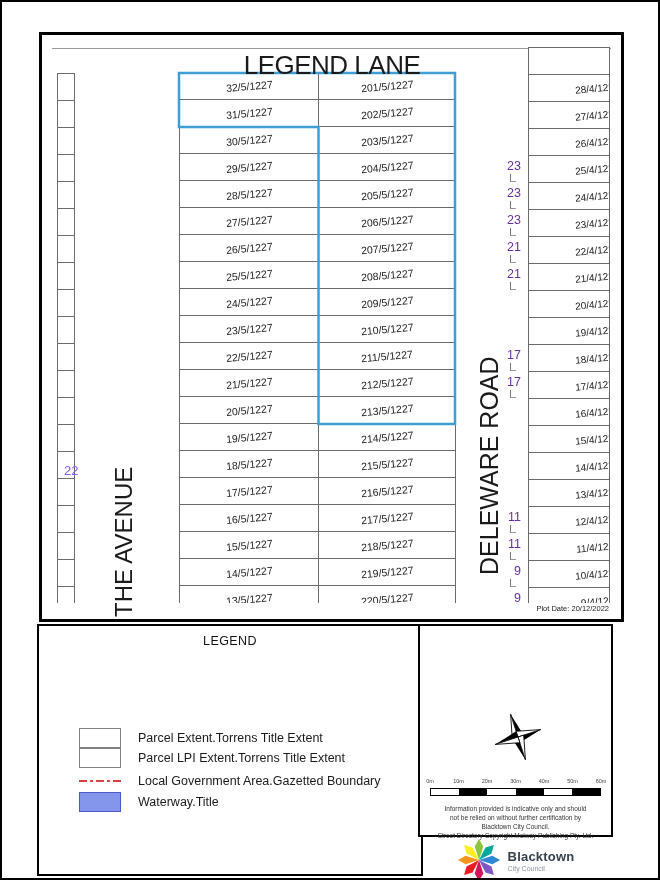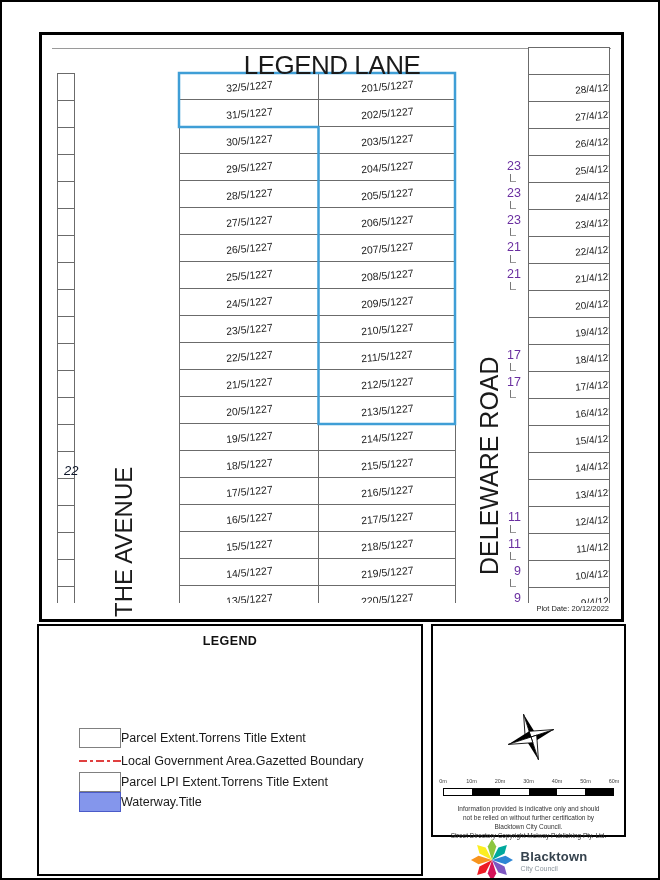--- a/index.html
+++ b/index.html
@@ -28,31 +28,31 @@
   .plabel{font-size:10.5px;color:#222;white-space:nowrap;transform:rotate(-5deg)}
   #east-col .pcell{justify-content:flex-end}
   #east-col .plabel{font-size:10px;margin-right:-5px}
   .anno{position:absolute;left:-37px;width:30px;text-align:right;font-size:12.5px}
   .anno::after{content:"";position:absolute;left:19px;top:15px;height:7px;width:5px;border-left:1px solid #777;border-bottom:1px solid #999}
   #west-anno{position:absolute;left:22px;top:428px;font-size:13px}
   #highlight-svg{position:absolute;left:0;top:0;pointer-events:none}
 
   
   #legend-panel{left:35px;top:622px;width:386px;height:252px}
-  .legend-title{position:absolute;top:8px;left:0;right:0;text-align:center;font-size:12.5px;font-weight:bold;letter-spacing:.4px;color:#111}
+  .legend-title{position:absolute;top:8px;left:0;right:0;text-align:center;font-size:12.5px;font-weight:normal;letter-spacing:.4px;color:#111}
   #legend-items{position:absolute;left:40px;top:102px;right:14px}
   .legend-row{display:flex;align-items:center;min-height:20px}
   .swatch{width:42px;height:20px;flex:0 0 42px;background:#fff;border:1.5px solid #808080}
   .swatch.dashdot-red{height:2.5px;border:none;background:repeating-linear-gradient(90deg,#e04040 0 8px,transparent 8px 11px,#e04040 11px 13.5px,transparent 13.5px 17px)}
   .legend-row.line-row{margin-top:6px;margin-bottom:4px;min-height:14px}
   .legend-row+.legend-row .swatch.boxed{margin-top:-1px}
-  .legend-label{font-size:12.5px;color:#1a1a1a;white-space:nowrap}
+  .legend-label{margin-left:17px;font-size:12.5px;color:#1a1a1a;white-space:nowrap}
 
   
-  #info-panel{left:429px;top:622px;width:195px;height:213px}
+  #info-panel{left:416px;top:622px;width:195px;height:213px}
   #compass{position:absolute;left:71px;top:84px}
   #scalebar-wrap{position:absolute;left:10px;right:10px;top:152px;height:22px}
   #scalebar-labels{position:absolute;left:0;right:0;top:0;height:8px}
   .sb-label{position:absolute;transform:translateX(-50%);font-size:5.5px;color:#444;white-space:nowrap}
   #scalebar{position:absolute;left:0;right:0;top:10px;height:8px;border:1px solid #000;display:flex}
   .sb-seg{flex:1 1 0}
   #disclaimer{position:absolute;left:4px;right:4px;top:178px;text-align:center;font-size:6.5px;line-height:1.4;color:#333}
   .copyright{position:absolute;left:0;right:0;top:206px;text-align:center;font-size:6.5px;color:#333}
   #logo-row{position:absolute;left:0;right:0;top:212px;display:flex;align-items:center;justify-content:center;gap:7px}
   .logo-text .brand{font-size:13px;font-weight:bold;color:#35424d;letter-spacing:.2px}
@@ -287,43 +287,43 @@
           <div class="pcell">
             <span class="plabel">9/4/122</span>
           </div>
           <div class="anno" style="top: 544px; color: rgb(106, 47, 160);">9</div>
         </div>
 
       <svg id="highlight-svg" width="585" height="568">
         <polygon id="highlight-poly" fill="none" stroke-width="2.5" points="137,38 413,38 413,389 276.5,389 276.5,92 137,92" stroke="#3f9ed6"></polygon>
       </svg>
 
-      <div id="west-anno" style="color: #0f172a; font-style: italic;">22</div>
+      <div id="west-anno" style="color: #8b5cf6;">22</div>
     </div>
 
     <div class="street-top">LEGEND LANE</div>
     <div class="vstreet" id="street-left">THE AVENUE</div>
     <div class="vstreet" id="street-right">DELEWARE ROAD</div>
     <div class="plot-date">Plot Date: 20/12/2022</div>
   </div>
 
   <div class="panel" id="legend-panel">
     <div class="legend-title">LEGEND</div>
     <div id="legend-items">
         <div class="legend-row">
           <div class="swatch boxed"></div>
           <span class="legend-label">Parcel Extent.Torrens Title Extent</span>
         </div>
+        <div class="legend-row">
+          <div class="swatch boxed"></div>
+          <span class="legend-label">Parcel LPI Extent.Torrens Title Extent</span>
+        </div>
         <div class="legend-row line-row">
           <div class="swatch dashdot-red"></div>
           <span class="legend-label">Local Government Area.Gazetted Boundary</span>
-        </div>
-        <div class="legend-row">
-          <div class="swatch boxed"></div>
-          <span class="legend-label">Parcel LPI Extent.Torrens Title Extent</span>
         </div>
         <div class="legend-row">
           <div class="swatch boxed" style="background: rgb(132, 150, 236); border-color: rgb(74, 90, 200);"></div>
           <span class="legend-label">Waterway.Title</span>
         </div>
       </div>
   </div>
 
   <div class="panel" id="info-panel">
     <svg id="compass" width="54" height="54" viewBox="0 0 54 54">

